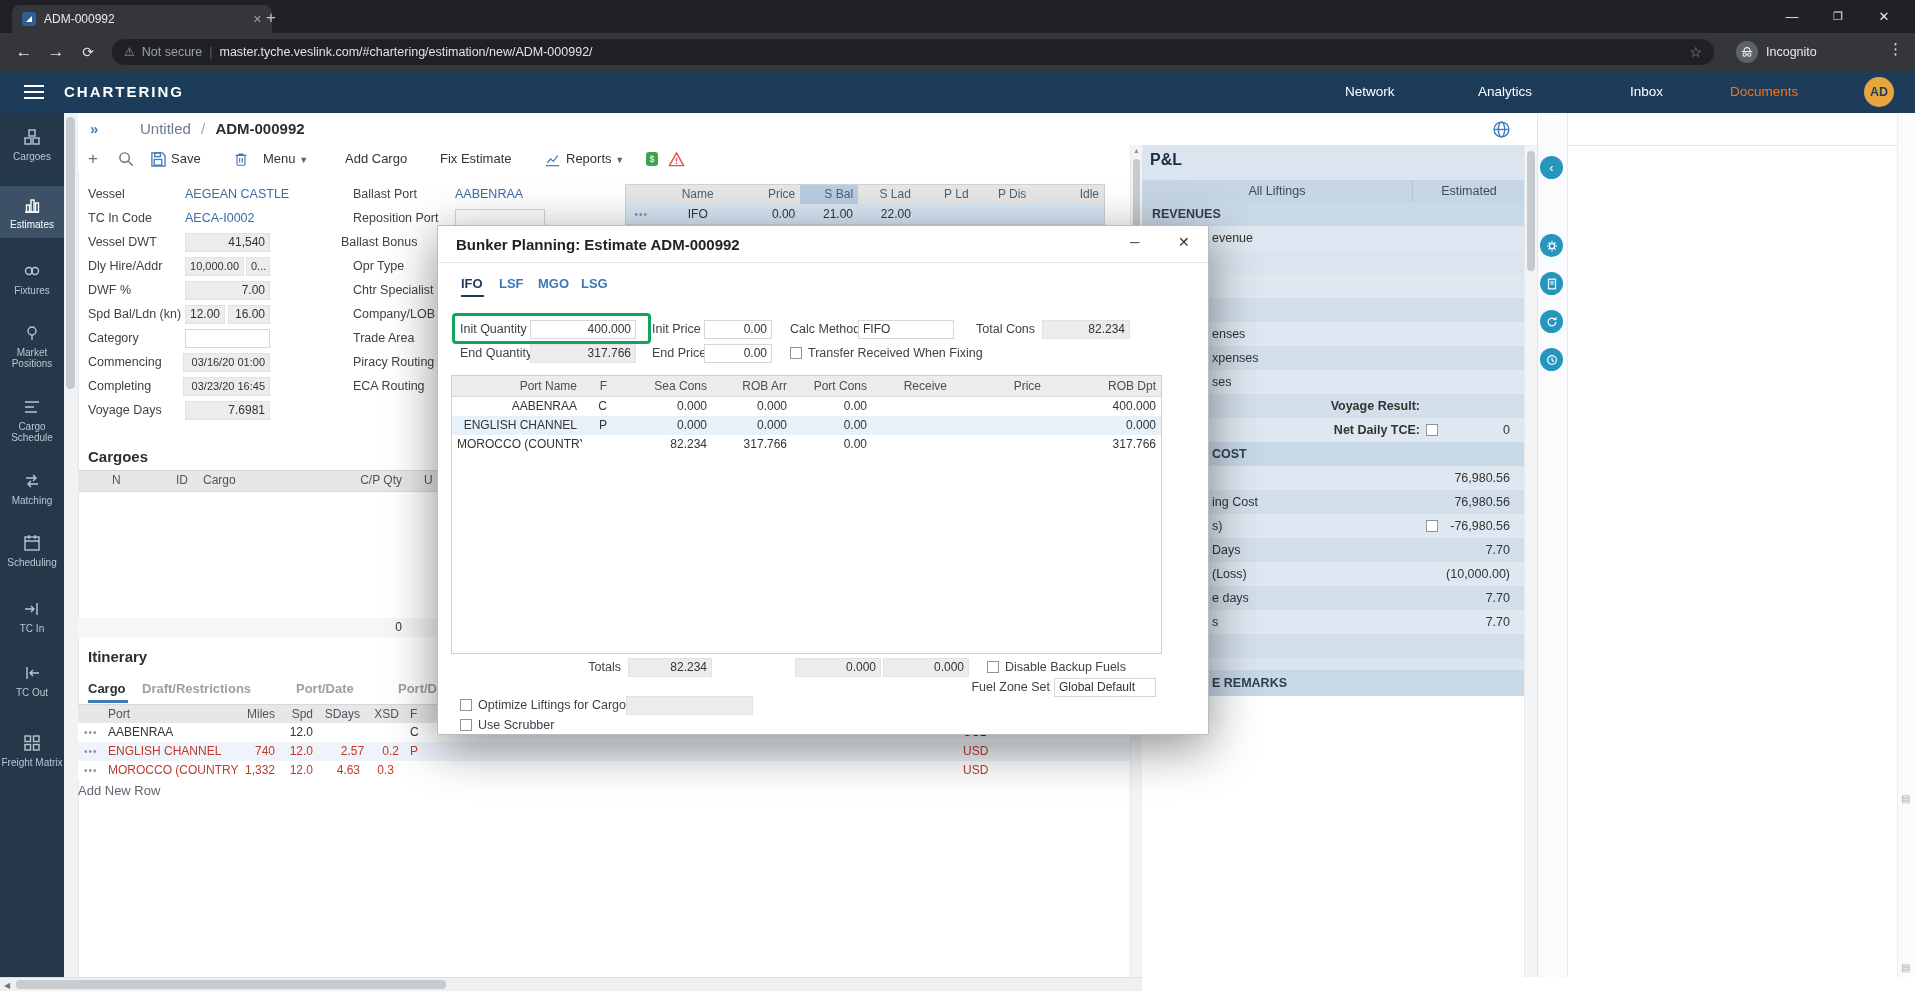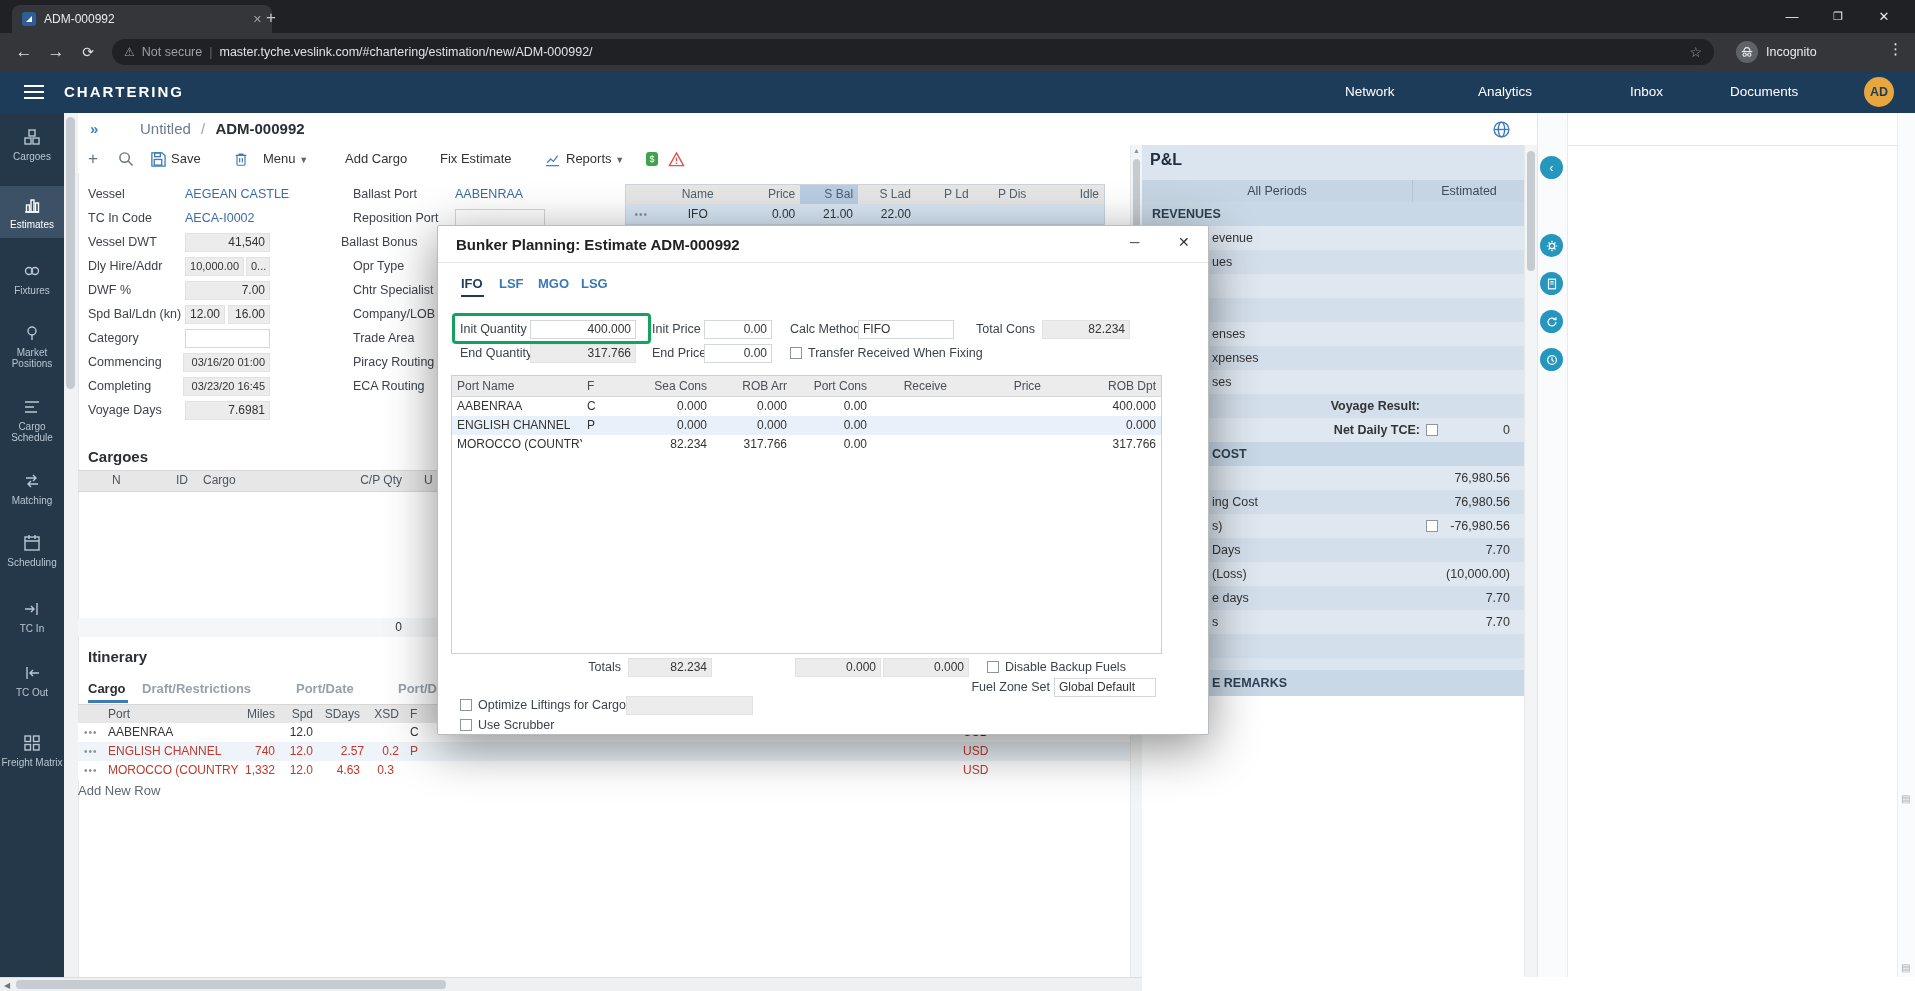--- a/index.html
+++ b/index.html
@@ -21,21 +21,21 @@
   #omnibox .star{margin-left:auto;color:#9aa0a6;font-size:14px}
   #incog{position:absolute;left:1736px;top:37px;height:30px;display:flex;align-items:center;gap:8px;color:#e8eaed;font-size:12.5px}
   #incog .ic{width:22px;height:22px;border-radius:50%;background:#5f6368;display:flex;align-items:center;justify-content:center}
   .brmenu{position:absolute;left:1888px;top:40px;color:#e8eaed;font-size:15px}
   
   #apphdr{position:absolute;left:0;top:71px;width:1915px;height:42px;background:#1d3c5a;color:#fff}
   #apphdr .burger{position:absolute;left:24px;top:14px;width:20px;height:14px}
   #apphdr .burger div{height:2px;background:#fff;margin-bottom:4px}
   #apphdr .title{position:absolute;left:64px;top:0;line-height:42px;font-size:15px;font-weight:bold;letter-spacing:2px}
   .topnav{position:absolute;top:0;line-height:42px;font-size:13.5px;color:#fff}
-  .topnav.dim{color:#ffffff}
+  .topnav.dim{color:#f97316}
   #avatar{position:absolute;left:1864px;top:6px;width:30px;height:30px;border-radius:50%;background:#e7a63e;
     color:#1d3c5a;font-weight:bold;font-size:12.5px;text-align:center;line-height:30px}
   
   #sidebar{position:absolute;left:0;top:113px;width:64px;height:864px;background:#253849}
   .side-item{position:absolute;left:0;width:64px;display:flex;flex-direction:column;align-items:center;
     justify-content:center;color:#b9c6d2;text-align:center;cursor:pointer}
   .side-item.active{background:#3c5166;color:#fff}
   .side-item svg{stroke:currentColor;fill:none;stroke-width:1.4}
   .slabel{font-size:10px;line-height:11px;margin-top:4px;width:62px}
   .sscroll{position:absolute;left:64px;top:113px;width:14px;height:864px;background:#f0f2f4;border-right:1px solid #e4e7ea}
@@ -97,21 +97,21 @@
     box-shadow:0 12px 50px rgba(0,0,0,0.45);z-index:10;border-radius:2px}
   #modal .mtitle{position:absolute;left:18px;top:10px;font-size:15px;font-weight:bold;color:#222}
   .mtab{position:absolute;top:50px;font-size:13px;font-weight:bold;color:#3a79b7;cursor:pointer}
   .mtab.active{color:#1d3c5a}
   .mlbl{position:absolute;font-size:12.5px;color:#3c434a;line-height:19px;white-space:nowrap}
   #mgrid{position:absolute;left:13px;top:149px;width:711px;height:279px;border:1px solid #cfcfcf;background:#fff;box-sizing:border-box}
   .mgr{display:flex;height:19px;font-size:12px;line-height:19px;color:#333}
   .mgr.h{height:20px;line-height:20px;background:#ececec;color:#474f57;border-bottom:1px solid #d8d8d8}
   .mgr.alt{background:#e8f1fa}
   .mgc{box-sizing:border-box;padding:0 5px;text-align:right;overflow:hidden;white-space:nowrap}
-  .mgc.l{text-align:left}
+  .mgc.l{text-align:right}
   .hl{position:absolute;left:14px;top:87px;width:199px;height:31px;border:3px solid #12a35f;border-radius:4px;box-sizing:border-box}
 </style>
 </head>
 <body>
 
 <div id="screen">
 
   <div id="tabbar">
     <div id="tab">
       <svg width="14" height="14">
@@ -423,32 +423,28 @@
   </div>
   <div class="abs" style="left:78px;top:781px;width:1052px;font-size:13px;color:#5f6770;line-height:20px">Add New Row</div>
 
   <div class="vtrack" style="left:1130px;top:145px;width:12px;height:832px">
     <div style="position:absolute;left:2px;top:2px;color:#8a9096;font-size:7px">▲</div>
     <div class="vthumb" style="left:2px;top:14px;width:7px;height:260px"></div>
   </div>
 
   <div id="pnl">
     <div style="position:absolute;left:8px;top:6px;font-size:16px;font-weight:bold;color:#1f2d3d">P&amp;L</div>
-    <div class="pnlhdr" style="left:0;width:270px">All Periods</div>
+    <div class="pnlhdr" style="left:0;width:270px">All Liftings</div>
     <div class="pnlhdr" style="left:270px;width:112px;border-left:1px solid #b4c4d4">Estimated</div>
   </div>
   <div class="prow" style="top:202px;background:#c9d8e6">
       <span class="psec">REVENUES</span>
     </div>
   <div class="prow" style="top:226px;background:#dfe8f1">
       <span class="pfrag">evenue</span>
-      <span class="pval"></span>
-    </div>
-  <div class="prow" style="top:250px;background:#d3dfeb">
-      <span class="pfrag">ues</span>
       <span class="pval"></span>
     </div>
   <div class="prow" style="top:274px;background:#dfe8f1">
       <span class="pfrag"></span>
     </div>
   <div class="prow" style="top:298px;background:#d3dfeb">
       <span class="pfrag"></span>
     </div>
   <div class="prow" style="top:322px;background:#dfe8f1">
       <span class="pfrag">enses</span>

